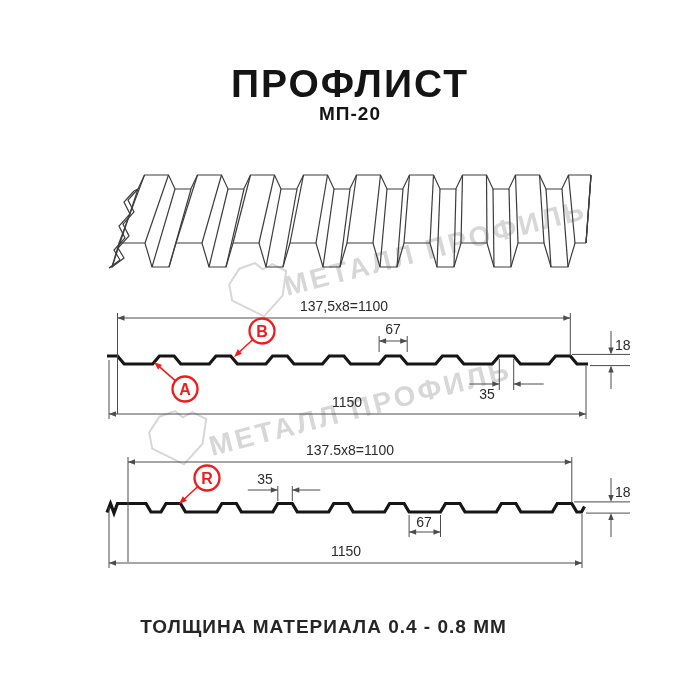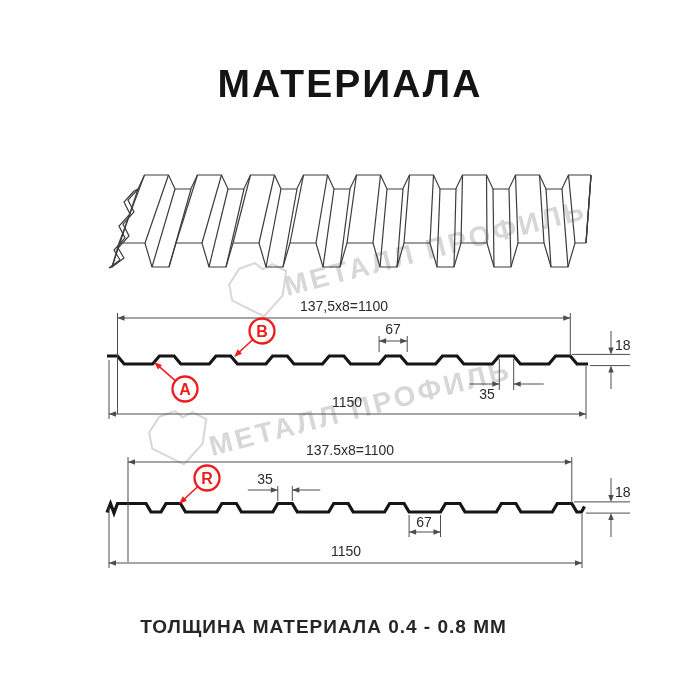--- a/index.html
+++ b/index.html
@@ -137,15 +137,16 @@
       <line x1="611" y1="478" x2="611" y2="500" stroke="#4d4d4d" stroke-width="1"></line>
       <path d="M611,501.9 L608.3,494.9 L613.7,494.9 Z" fill="#4d4d4d" stroke="none"></path>
       <line x1="611" y1="537" x2="611" y2="515" stroke="#4d4d4d" stroke-width="1"></line>
       <path d="M611,513.1 L608.3,520.1 L613.7,520.1 Z" fill="#4d4d4d" stroke="none"></path>
       <text x="615" y="497" font-size="14" text-anchor="start" fill="#2b2b2b">18</text>
       <circle cx="207" cy="478" r="12.5" stroke="#ee1c1c" stroke-width="2.3" fill="none"></circle>
       <text x="207" y="483.5" font-size="16" text-anchor="middle" fill="#ee1c1c" font-weight="bold">R</text>
       <line x1="197.84008135467127" y1="486.505638742091" x2="181.93117396650518" y2="501.2781956025309" stroke="#ee1c1c" stroke-width="1.6"></line>
       <path d="M179,504 L182.82099463490857,496.3580107301829 L186.90370123111222,500.7547716799407 Z" fill="#ee1c1c" stroke="none"></path>
     </svg>
-  <div class="title">МАТЕРИАЛА</div>
+  <div class="title">ПРОФЛИСТ</div>
+  <div class="subtitle">МП-20</div>
   <div class="footer">ТОЛЩИНА МАТЕРИАЛА 0.4 - 0.8 ММ</div>
 </div>
 
 </body></html>

